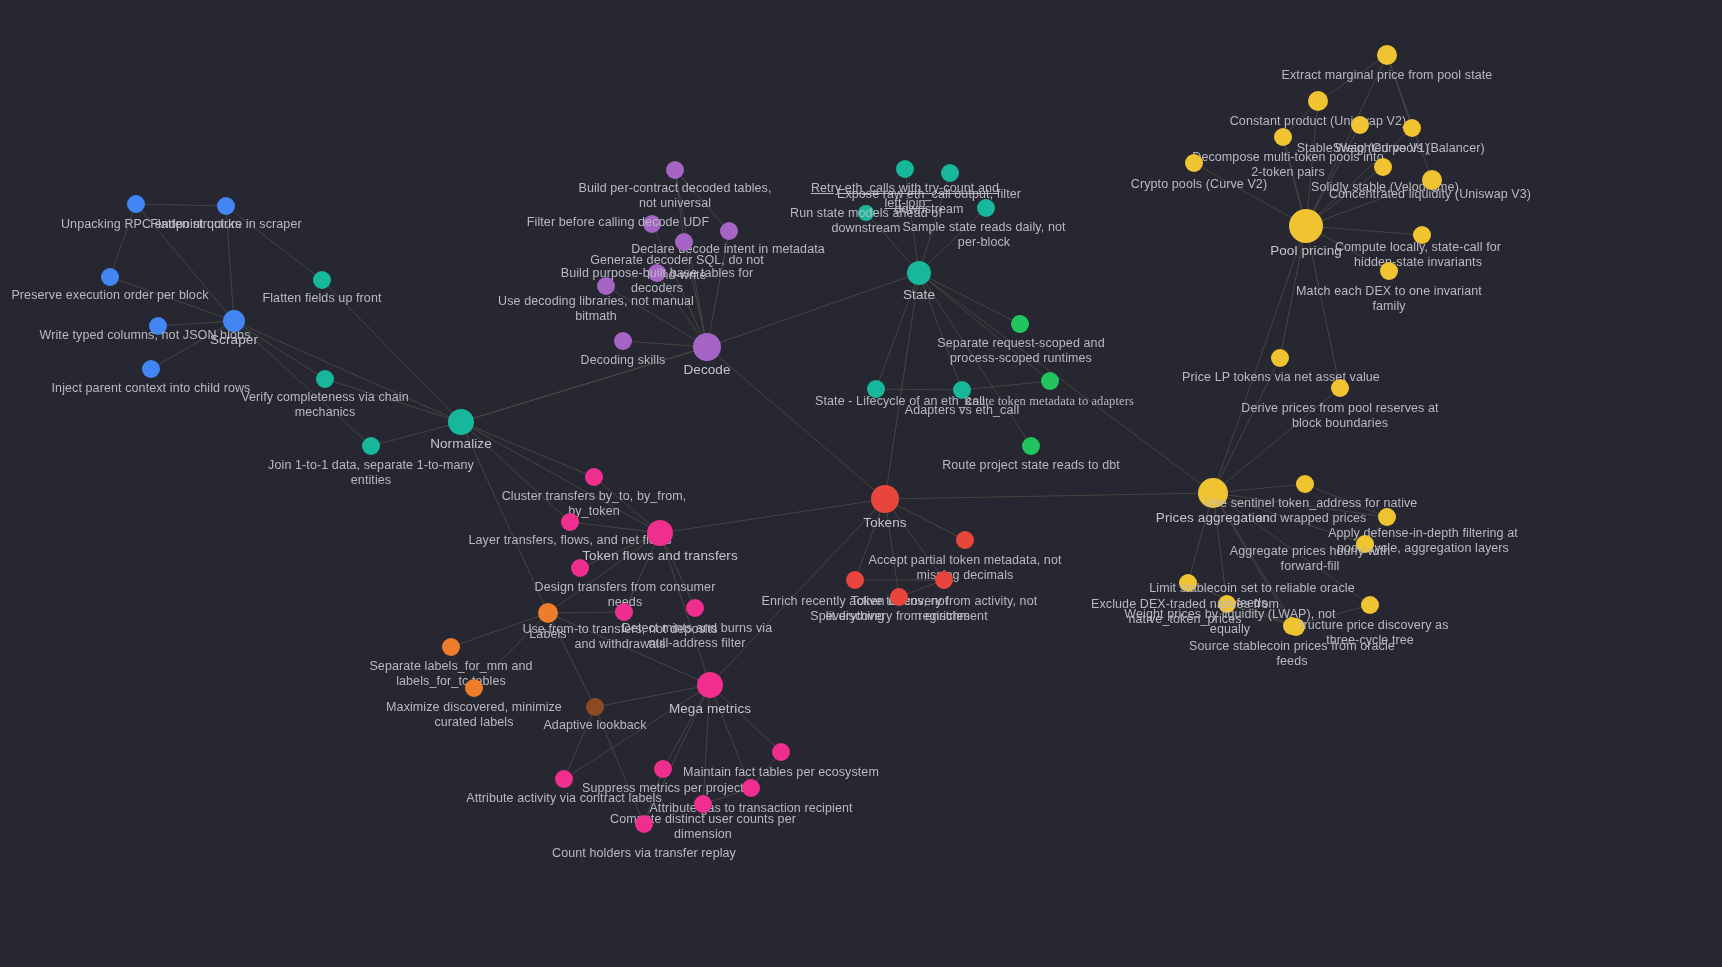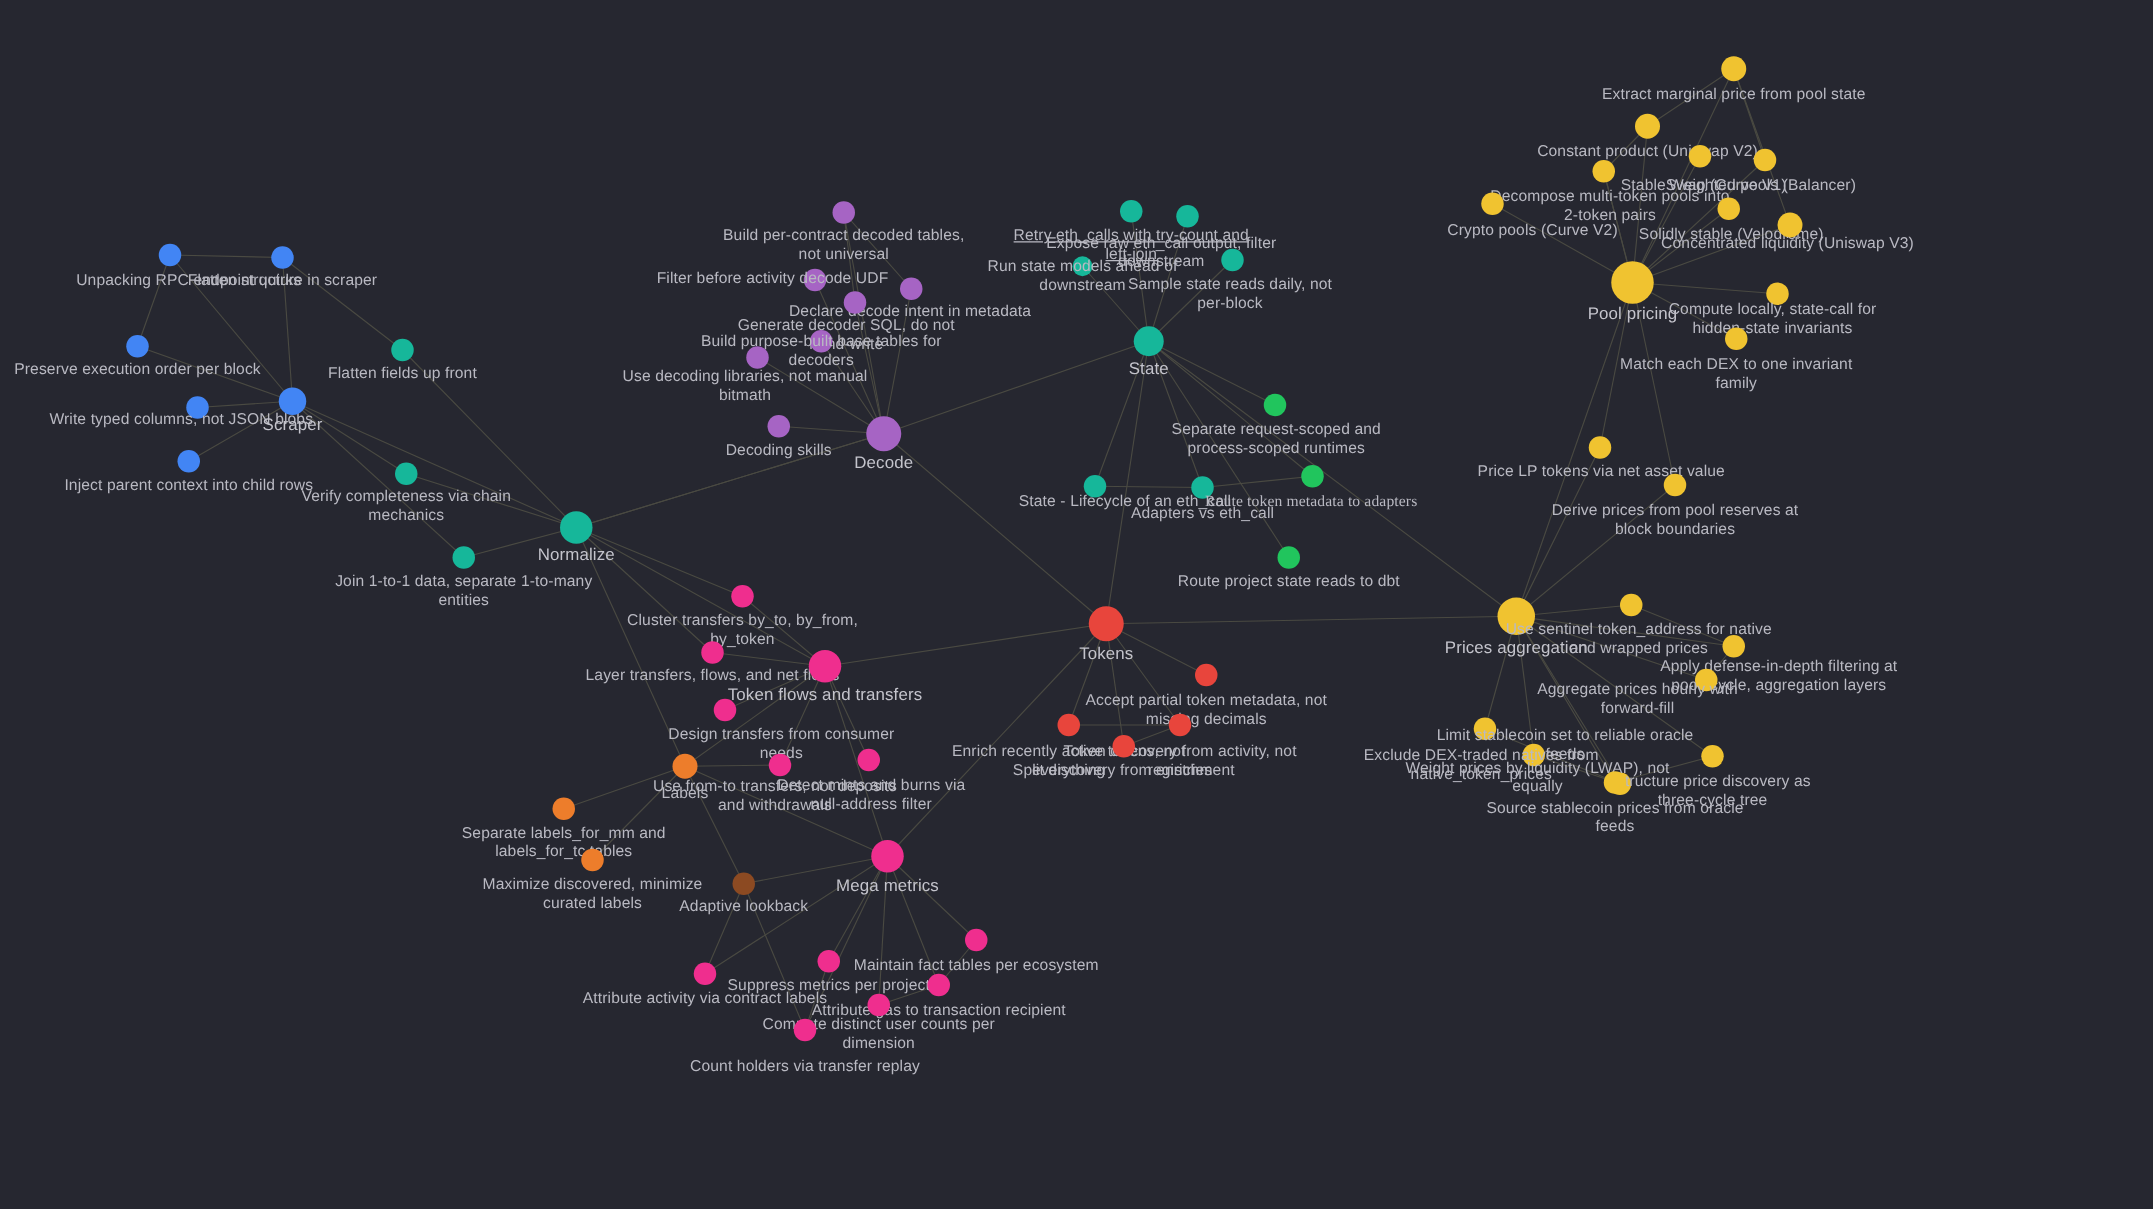--- a/index.html
+++ b/index.html
@@ -188,21 +188,21 @@
 mechanics</div>
       <div class="node" title="Join 1-to-1 data, separate 1-to-many entities" style="left: 371px; top: 446px; width: 18px; height: 18px; background: rgb(22, 183, 154);"></div>
       <div class="node-label" style="left: 371px; top: 458px;">Join 1-to-1 data, separate 1-to-many
 entities</div>
       <div class="node" title="Normalize" style="left: 461px; top: 422px; width: 26px; height: 26px; background: rgb(22, 183, 154);"></div>
       <div class="node-label hub" style="left: 461px; top: 437px;">Normalize</div>
       <div class="node" title="Build per-contract decoded tables, not universal" style="left: 675px; top: 170px; width: 18px; height: 18px; background: rgb(166, 100, 196);"></div>
       <div class="node-label" style="left: 675px; top: 181px;">Build per-contract decoded tables,
 not universal</div>
       <div class="node" title="Filter before calling decode UDF" style="left: 652px; top: 224px; width: 18px; height: 18px; background: rgb(166, 100, 196);"></div>
-      <div class="node-label" style="left: 618px; top: 215px;">Filter before activity decode UDF</div>
+      <div class="node-label" style="left: 618px; top: 215px;">Filter before calling decode UDF</div>
       <div class="node" title="Declare decode intent in metadata" style="left: 729px; top: 231px; width: 18px; height: 18px; background: rgb(166, 100, 196);"></div>
       <div class="node-label" style="left: 728px; top: 242px;">Declare decode intent in metadata</div>
       <div class="node" title="Generate decoder SQL, do not hand-write" style="left: 684px; top: 242px; width: 18px; height: 18px; background: rgb(166, 100, 196);"></div>
       <div class="node-label" style="left: 677px; top: 253px;">Generate decoder SQL, do not
 hand-write</div>
       <div class="node" title="Build purpose-built base tables for decoders" style="left: 657px; top: 273px; width: 18px; height: 18px; background: rgb(166, 100, 196);"></div>
       <div class="node-label" style="left: 657px; top: 266px;">Build purpose-built base tables for
 decoders</div>
       <div class="node" title="Use decoding libraries, not manual bitmath" style="left: 606px; top: 286px; width: 18px; height: 18px; background: rgb(166, 100, 196);"></div>
       <div class="node-label" style="left: 596px; top: 294px;">Use decoding libraries, not manual
@@ -241,21 +241,21 @@
       <div class="node" title="Constant product (Uniswap V2)" style="left: 1318px; top: 101px; width: 20px; height: 20px; background: rgb(240, 195, 48);"></div>
       <div class="node-label" style="left: 1318px; top: 114px;">Constant product (Uniswap V2)</div>
       <div class="node" title="StableSwap (Curve V1)" style="left: 1360px; top: 125px; width: 18px; height: 18px; background: rgb(240, 195, 48);"></div>
       <div class="node-label" style="left: 1363px; top: 141px;">StableSwap (Curve V1)</div>
       <div class="node" title="Weighted pools (Balancer)" style="left: 1412px; top: 128px; width: 18px; height: 18px; background: rgb(240, 195, 48);"></div>
       <div class="node-label" style="left: 1410px; top: 141px;">Weighted pools (Balancer)</div>
       <div class="node" title="Decompose multi-token pools into 2-token pairs" style="left: 1283px; top: 137px; width: 18px; height: 18px; background: rgb(240, 195, 48);"></div>
       <div class="node-label" style="left: 1288px; top: 150px;">Decompose multi-token pools into
 2-token pairs</div>
       <div class="node" title="Crypto pools (Curve V2)" style="left: 1194px; top: 163px; width: 18px; height: 18px; background: rgb(240, 195, 48);"></div>
-      <div class="node-label" style="left: 1199px; top: 177px; margin-left: 27px;">Crypto pools (Curve V2)</div>
+      <div class="node-label" style="left: 1199px; top: 177px;">Crypto pools (Curve V2)</div>
       <div class="node" title="Solidly stable (Velodrome)" style="left: 1383px; top: 167px; width: 18px; height: 18px; background: rgb(240, 195, 48);"></div>
       <div class="node-label" style="left: 1385px; top: 180px;">Solidly stable (Velodrome)</div>
       <div class="node" title="Concentrated liquidity (Uniswap V3)" style="left: 1432px; top: 180px; width: 20px; height: 20px; background: rgb(240, 195, 48);"></div>
       <div class="node-label" style="left: 1430px; top: 187px;">Concentrated liquidity (Uniswap V3)</div>
       <div class="node" title="Pool pricing" style="left: 1306px; top: 226px; width: 34px; height: 34px; background: rgb(240, 195, 48);"></div>
       <div class="node-label hub" style="left: 1306px; top: 244px;">Pool pricing</div>
       <div class="node" title="Compute locally, state-call for hidden-state invariants" style="left: 1422px; top: 235px; width: 18px; height: 18px; background: rgb(240, 195, 48);"></div>
       <div class="node-label" style="left: 1418px; top: 240px;">Compute locally, state-call for
 hidden-state invariants</div>
       <div class="node" title="Match each DEX to one invariant family" style="left: 1389px; top: 271px; width: 18px; height: 18px; background: rgb(240, 195, 48);"></div>

